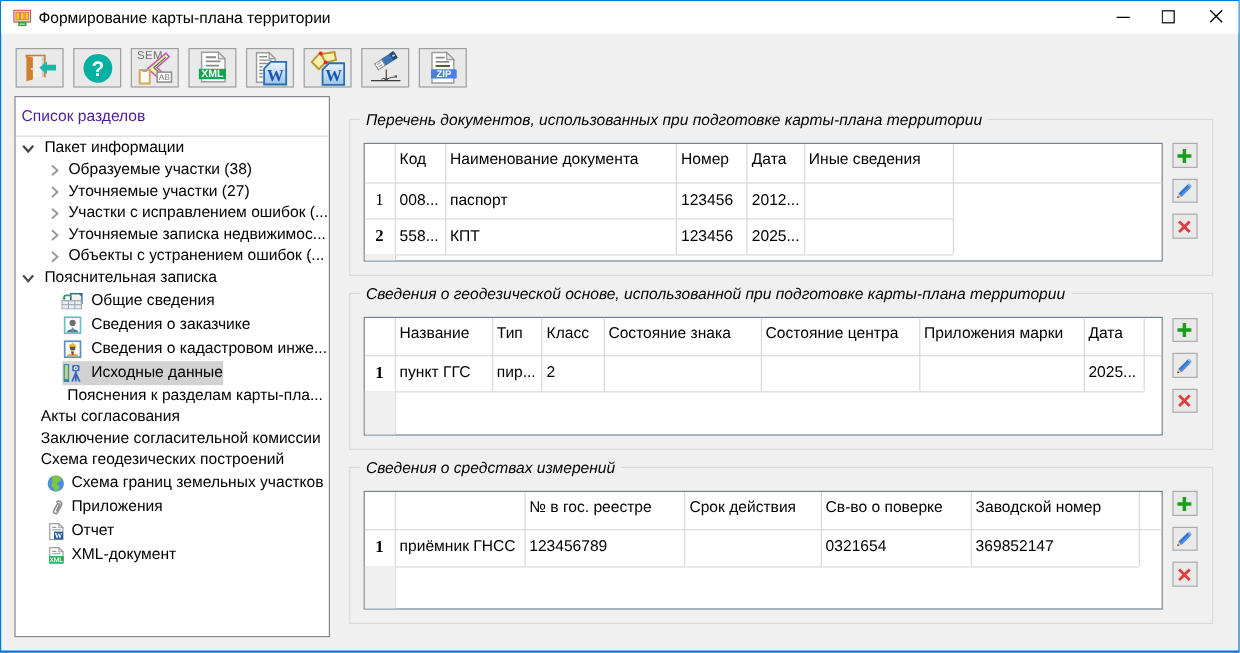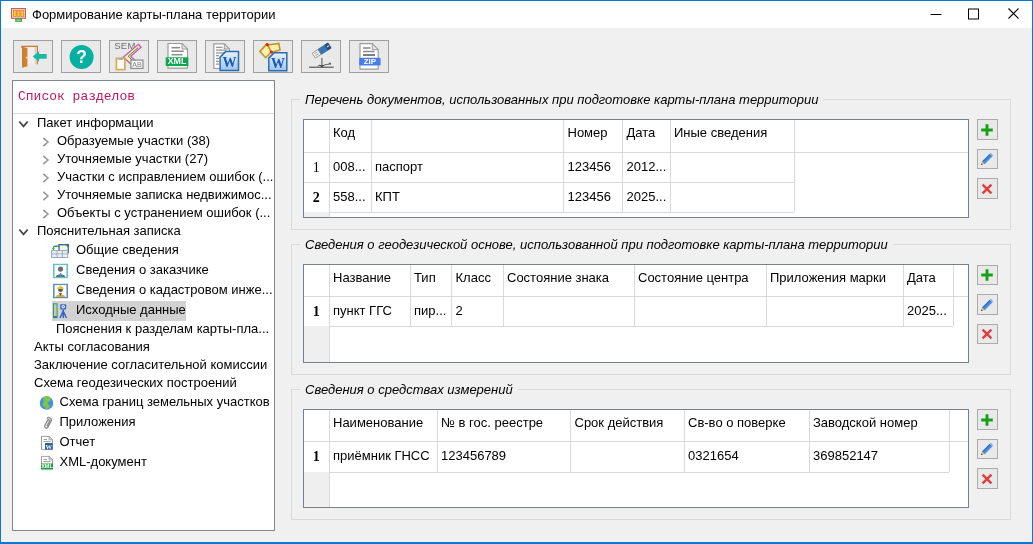--- a/index.html
+++ b/index.html
@@ -7,21 +7,21 @@
 .abs { position:absolute; }
 .win { position:absolute; left:0; top:0; width:1033px; height:544px; background:#f0f0f0;
   border:1px solid #0579d7; border-bottom:2px solid #0579d7; }
 .titlebar { position:absolute; left:1px; top:1px; width:1031px; height:27px; background:#ffffff; }
 .title-txt { position:absolute; left:31px; top:0; height:27px; line-height:27px; font-size:13px; color:#000; }
 
 .tbtn { position:absolute; top:40px; width:39.5px; height:32.5px; background:#e9e9e9; border:1px solid #9d9fa1; }
 .tbtn svg { position:absolute; left:-1px; top:-1px; }
 
 .panel { position:absolute; left:12px; top:80px; width:262.5px; height:451px; background:#fff; border:1px solid #82878c; }
-.panel-h { position:absolute; left:5px; top:8px; font-size:13px; color:#be185d;font-family:Liberation Mono, monospace; }
+.panel-h { position:absolute; left:5px; top:8px; font-size:13px; color:#4c1d95; }
 .panel-sep { position:absolute; left:0; top:31.5px; width:100%; height:1px; background:#d9d9d9; }
 .trow { position:absolute; left:0; width:260px; height:18.7px; font-size:13px; color:#000; }
 .trow .t { position:absolute; top:50%; transform:translateY(calc(-50% - 1.5px)); white-space:nowrap; }
 .trow svg.ic { position:absolute; top:50%; transform:translateY(-50%); }
 .sel { position:absolute; left:40px; top:0; width:134px; height:18.7px; background:#d2d2d2; }
 
 .grp { position:absolute; left:291px; width:720px; height:130.5px; border:1px solid #d9d9d9; }
 .grp .gt { position:absolute; left:8px; top:-8.5px; background:#f0f0f0; padding:0 5px 0 5px; font-size:13px; line-height:15px; color:#000; white-space:nowrap;font-style:italic; }
 
 .tbl { position:absolute; left:303px; width:665.5px; height:99px; background:#fff; border:1px solid #75828e; }
@@ -319,20 +319,21 @@
     <div class="hln" style="top:62.5px;width:489.5px"></div>
     <div class="hln" style="top:92px;width:489.5px"></div>
     <div class="vln" style="left:24.5px;height:97px"></div>
     <div class="vln" style="left:66.5px;height:92px"></div>
     <div class="vln" style="left:259px;height:92px"></div>
     <div class="vln" style="left:318px;height:92px"></div>
     <div class="vln" style="left:365.5px;height:92px"></div>
     <div class="vln" style="left:489.5px;height:92px"></div>
     <div class="filler" style="top:92px;width:24.5px;height:5px"></div>
     <div class="cell hc" style="left:29px;top:0;height:32.5px;line-height:32.5px">Код</div>
+    <div class="cell hc" style="left:71px;top:0;height:32.5px;line-height:32.5px">Наименование документа</div>
     <div class="cell hc" style="left:263.5px;top:0;height:32.5px;line-height:32.5px">Номер</div>
     <div class="cell hc" style="left:322.5px;top:0;height:32.5px;line-height:32.5px">Дата</div>
     <div class="cell hc" style="left:370px;top:0;height:32.5px;line-height:32.5px">Иные сведения</div>
     <div class="rn" style="left:0;top:32.5px;width:24.5px;height:30px;line-height:30px;">1</div>
     <div class="cell" style="left:29px;top:32.5px;height:30px;line-height:30px">008...</div>
     <div class="cell" style="left:71px;top:32.5px;height:30px;line-height:30px">паспорт</div>
     <div class="cell" style="left:263.5px;top:32.5px;height:30px;line-height:30px">123456</div>
     <div class="cell" style="left:322.5px;top:32.5px;height:30px;line-height:30px">2012...</div>
     <div class="rn" style="left:0;top:62.5px;width:24.5px;height:29.5px;line-height:29.5px;font-weight:bold;">2</div>
     <div class="cell" style="left:29px;top:62.5px;height:29.5px;line-height:29.5px">558...</div>
@@ -370,21 +371,20 @@
 <div class="tbl" id="t3" style="top:408.5px">
     <div class="hln" style="top:31.5px;width:663.5px"></div>
     <div class="hln" style="top:62px;width:645px"></div>
     <div class="vln" style="left:24.5px;height:97px"></div>
     <div class="vln" style="left:132.5px;height:62px"></div>
     <div class="vln" style="left:266px;height:62px"></div>
     <div class="vln" style="left:379.5px;height:62px"></div>
     <div class="vln" style="left:504.5px;height:62px"></div>
     <div class="vln" style="left:645px;height:62px"></div>
     <div class="filler" style="top:62px;width:24.5px;height:35px"></div>
-    <div class="cell hc" style="left:29px;top:0;height:31.5px;line-height:31.5px">Наименование</div>
     <div class="cell hc" style="left:137px;top:0;height:31.5px;line-height:31.5px">№ в гос. реестре</div>
     <div class="cell hc" style="left:270.5px;top:0;height:31.5px;line-height:31.5px">Срок действия</div>
     <div class="cell hc" style="left:384px;top:0;height:31.5px;line-height:31.5px">Св-во о поверке</div>
     <div class="cell hc" style="left:509px;top:0;height:31.5px;line-height:31.5px">Заводской номер</div>
     <div class="rn" style="left:0;top:31.5px;width:24.5px;height:30.5px;line-height:30.5px;font-weight:bold;">1</div>
     <div class="cell" style="left:29px;top:31.5px;height:30.5px;line-height:30.5px">приёмник ГНСС</div>
     <div class="cell" style="left:137px;top:31.5px;height:30.5px;line-height:30.5px">123456789</div>
     <div class="cell" style="left:384px;top:31.5px;height:30.5px;line-height:30.5px">0321654</div>
     <div class="cell" style="left:509px;top:31.5px;height:30.5px;line-height:30.5px">369852147</div>
   </div>

